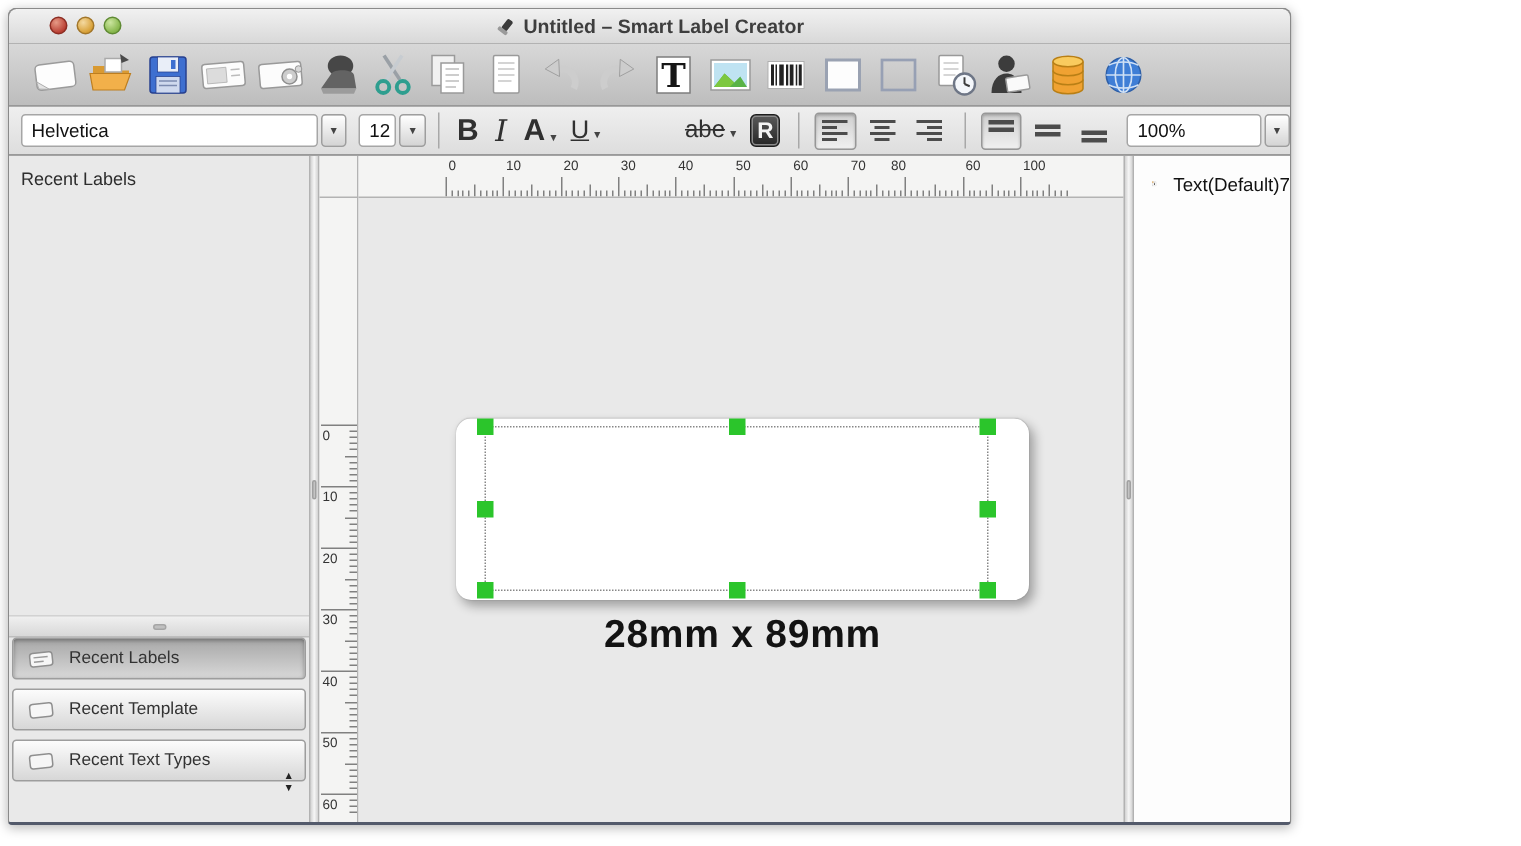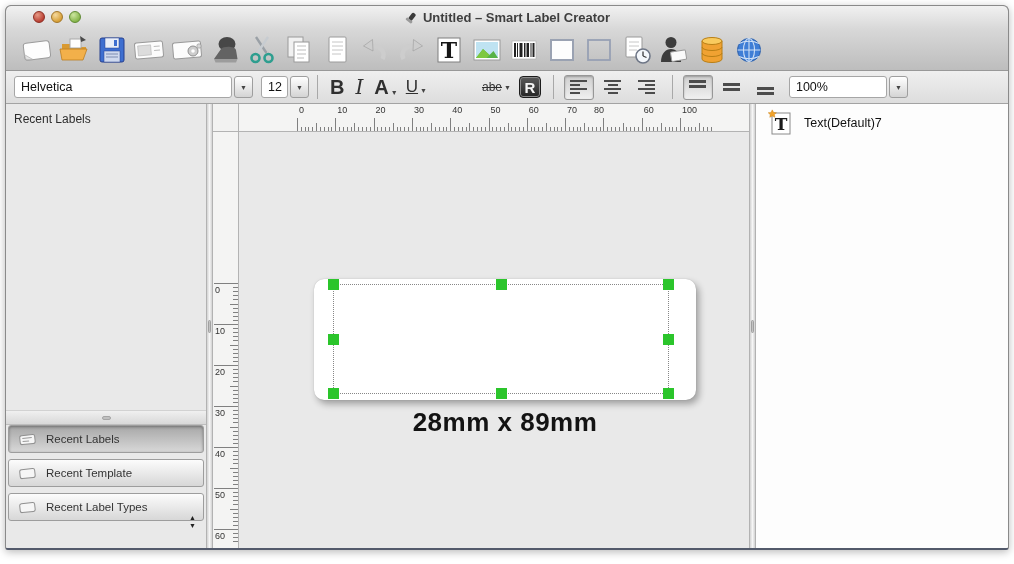--- a/index.html
+++ b/index.html
@@ -1,18 +1,18 @@
 <!DOCTYPE html>
 <html><head>
 <meta charset="utf-8">
 <style>
   * { margin:0; padding:0; box-sizing:border-box; }
   html,body { width:1014px; height:564px; background:#ffffff; font-family:"Liberation Sans",sans-serif; overflow:hidden; }
 
-  .window { position:absolute; left:5px; top:5px; width:1004px; height:545px;
+  .window { position:absolute; left:5px; top:5px; width:856px; height:545px;
     border:1px solid #8a8a8a; border-bottom:2px solid #535a6b;
     border-radius:6px 6px 3px 3px; overflow:hidden; background:#404040;
     box-shadow:0 2px 8px rgba(0,0,0,.28); }
 
   
   .titlebar { position:relative; height:23px; background:linear-gradient(#f1f1f1,#d8d8d8); }
   .lights { position:absolute; left:27px; top:5px; display:flex; gap:6px; }
   .light { width:12px; height:12px; border-radius:50%; }
   .light.red    { background:radial-gradient(circle at 35% 30%, #e69a86, #b93f33 72%); border:1px solid #8c2d23; }
   .light.yellow { background:radial-gradient(circle at 35% 30%, #f4d9a0, #d79f35 72%); border:1px solid #a2762a; }
@@ -77,21 +77,21 @@
     border-right:1px solid #b3b3b3; border-bottom:1px solid #b3b3b3; }
   .h-ruler { position:absolute; left:233px; top:0; width:510px; height:28px; background:#f4f4f3;
     border-bottom:1px solid #b3b3b3; overflow:hidden; }
   .htick { position:absolute; bottom:0; width:1px; background:#808080; }
   .hlab { position:absolute; top:1px; font-size:9px; color:#333; }
   .v-ruler { position:absolute; left:207px; top:28px; width:26px; height:417px; background:#f4f4f3;
     border-right:1px solid #b3b3b3; overflow:hidden; }
   .vtick { position:absolute; right:0; height:1px; background:#808080; }
   .vlab { position:absolute; left:2px; font-size:9px; color:#333; }
 
-  .canvas { position:absolute; left:243px; top:28px; width:510px; height:417px; background:#e9e9e9; }
+  .canvas { position:absolute; left:233px; top:28px; width:510px; height:417px; background:#e9e9e9; }
   .label-sticker { position:absolute; left:65px; top:147px; width:382px; height:121px; background:#ffffff;
     border-radius:10px; box-shadow:3px 4px 7px rgba(0,0,0,.32), 0 0 1px rgba(0,0,0,.25); }
   .selection { position:absolute; left:84px; top:152px; width:336px; height:110px; border:1px dotted #878787; }
   .handle { position:absolute; width:11px; height:11px; background:#2bc52b; }
   .h-nw{left:-6px;top:-6px;} .h-n{left:calc(50% - 5.5px);top:-6px;} .h-ne{right:-6px;top:-6px;}
   .h-w{left:-6px;top:calc(50% - 5.5px);} .h-e{right:-6px;top:calc(50% - 5.5px);}
   .h-sw{left:-6px;bottom:-6px;} .h-s{left:calc(50% - 5.5px);bottom:-6px;} .h-se{right:-6px;bottom:-6px;}
   .dim-label { position:absolute; left:65px; top:275px; width:382px; text-align:center;
     font-size:26px; font-weight:bold; color:#131313; letter-spacing:.5px; }
 
@@ -354,21 +354,21 @@
     <div class="stylebtn" style="font-size:20px; font-style:italic; font-family:'DejaVu Serif',serif; margin:0 7px;">I</div>
     <div class="stylebtn">
       <span style="font-size:20px; font-weight:bold;">A</span>
       <span class="arrow-sm">▼</span>
     </div>
     <div class="stylebtn">
       <span style="font-size:17px; text-decoration:underline;">U</span>
       <span class="arrow-sm">▼</span>
     </div>
     <div class="stylebtn">
-      <span style="font-size:12px; text-decoration:line-through;margin-left:47px;">abe</span>
+      <span style="font-size:16px; text-decoration:line-through;margin-left:47px;">abe</span>
       <span class="arrow-sm">▼</span>
     </div>
     <div class="r-box">R</div>
     <div class="vsep"></div>
     <div class="fmt-btn selected">
       <span class="al-icon al-left">
           <span></span>
           <span></span>
           <span></span>
           <span></span>
@@ -440,21 +440,21 @@
               </g>
             </svg>
             <span>Recent Template</span>
           </div>
           <div class="tray-btn" style="top: 389px;">
             <svg width="20" height="15" viewBox="0 0 20 15">
               <g transform="rotate(-6 10 8)">
                 <rect x="2" y="3" width="15" height="9" rx="2" fill="#f6f6f6" stroke="#8f8f8f"></rect>
               </g>
             </svg>
-            <span>Recent Label Types</span>
+            <span>Recent Text Types</span>
           </div>
         </div>
       <div class="stepper">
         <span>▲</span>
         <span>▼</span>
       </div>
     </div>
 
     <div class="splitter" style="left:200px;">
         <div class="knob-v"></div>

